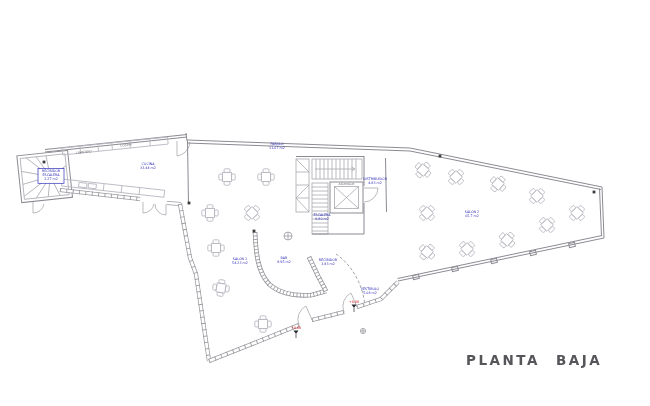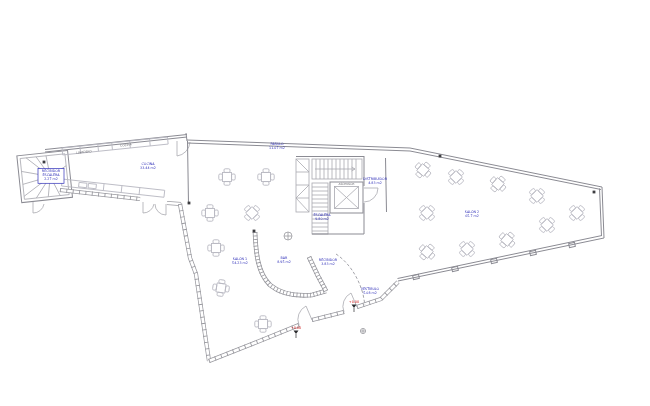--- a/index.html
+++ b/index.html
@@ -319,13 +319,14 @@
           <path d="M296,334 L296,338" stroke="#2b2b2e" stroke-width="0.7"></path>
         </g>
         <g>
           <text x="354" y="303" text-anchor="middle" font-size="3.4" fill="#cc1414">+0.00</text>
           <path d="M351.5,304.5 L356.5,304.5 L354,308 Z" fill="#2b2b2e"></path>
           <path d="M354,308 L354,312" stroke="#2b2b2e" stroke-width="0.7"></path>
         </g>
       </g>
   </svg>
 
+  <div class="plan-title">PLANTA  BAJA</div>
 </div>
 
 </body></html>

